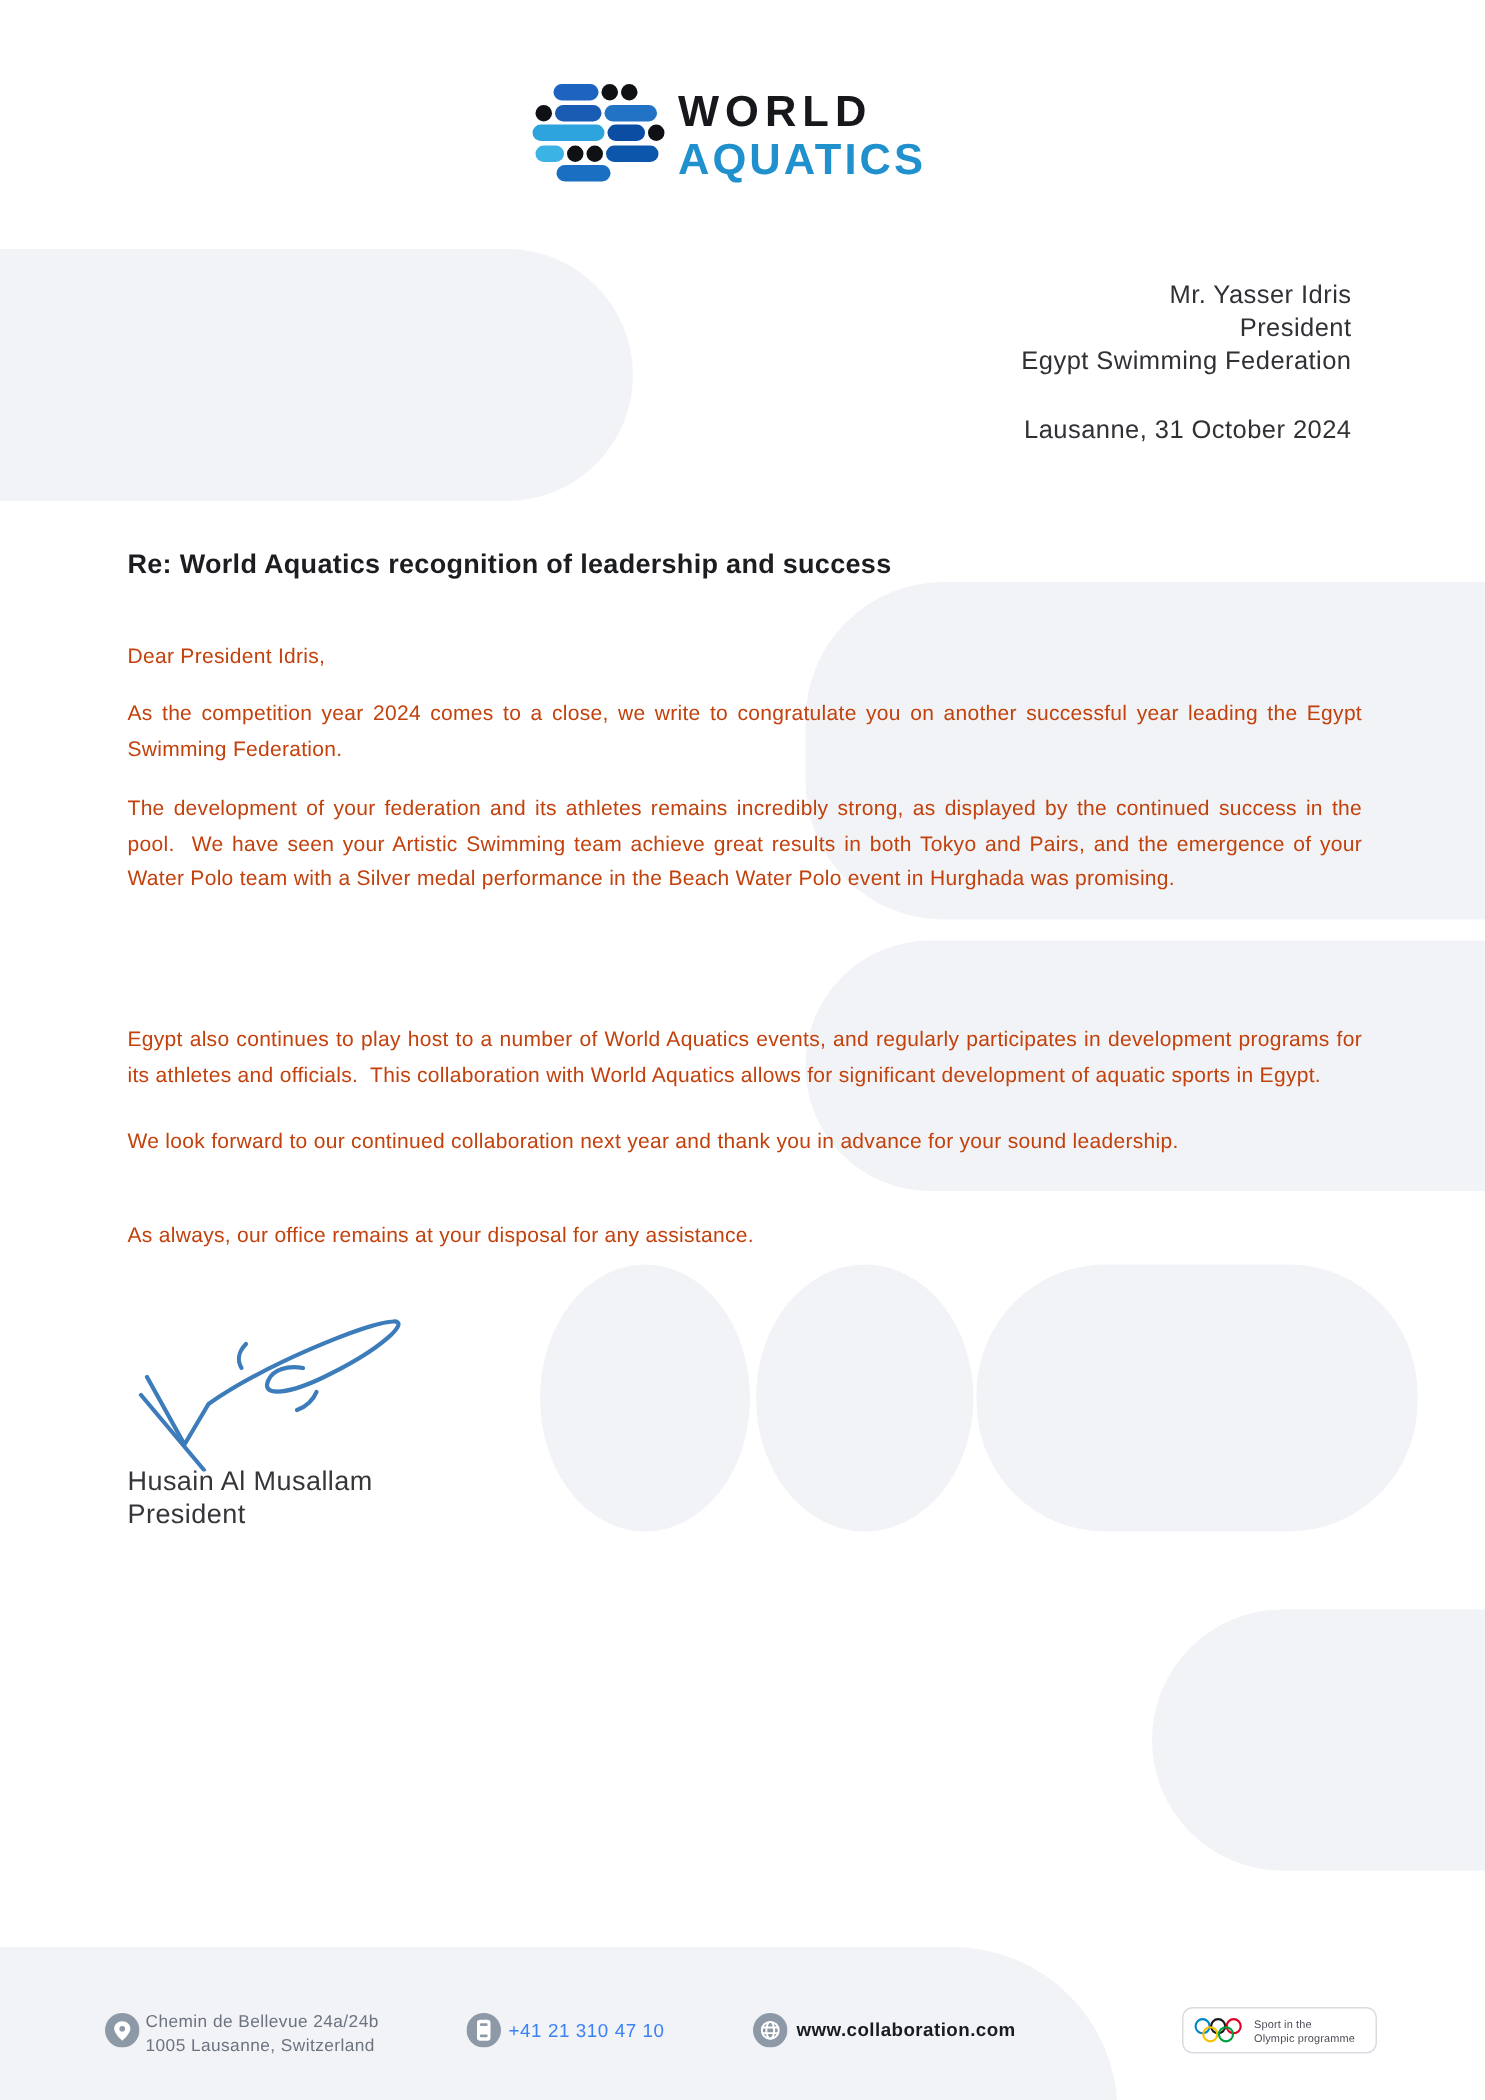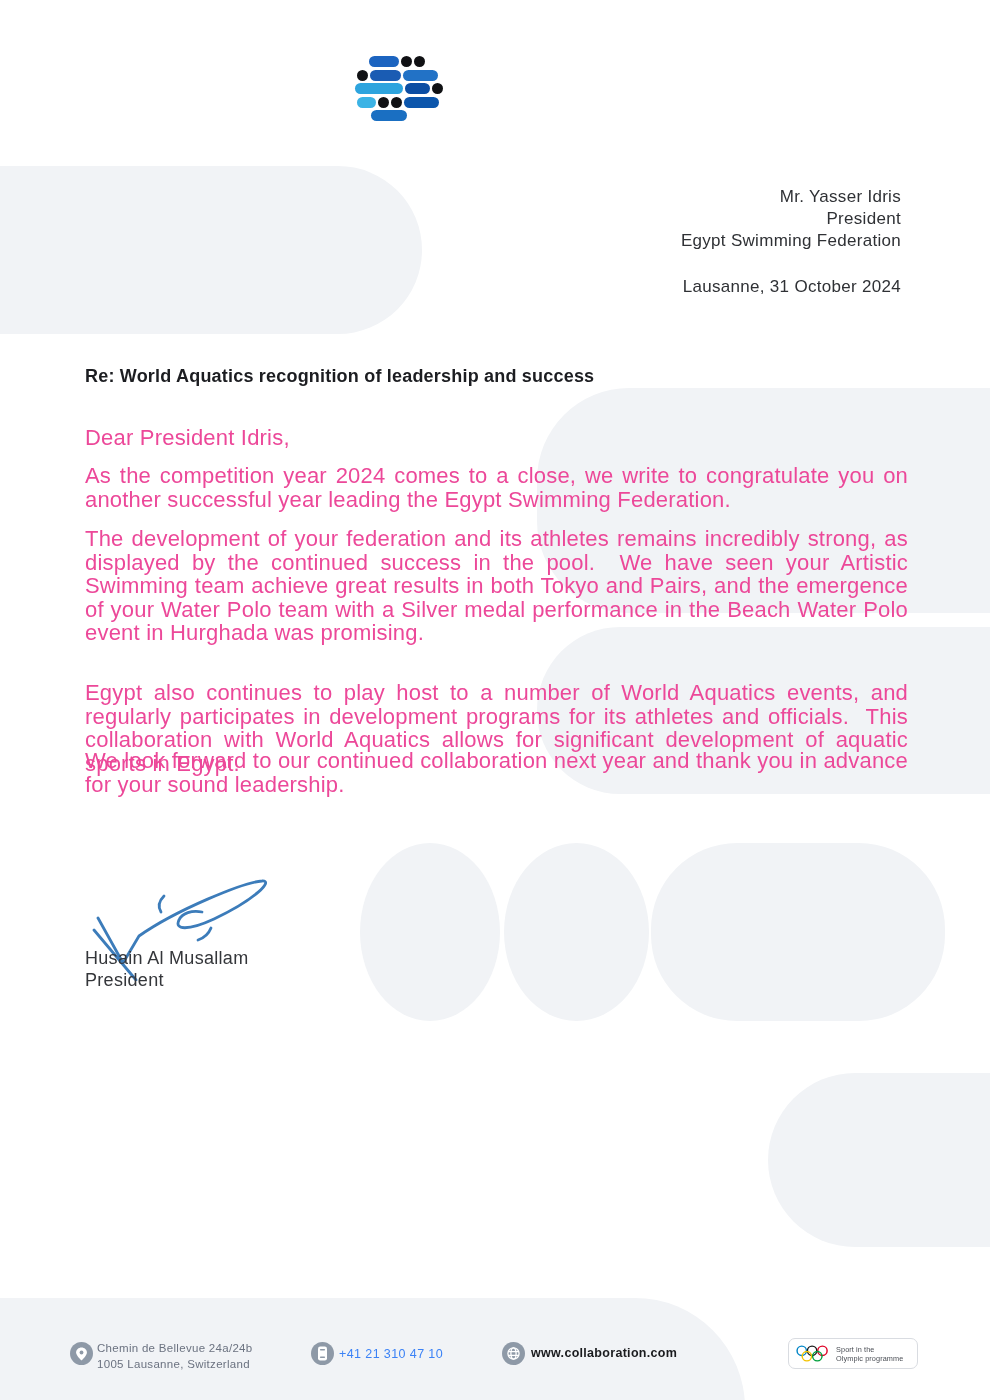--- a/index.html
+++ b/index.html
@@ -30,31 +30,31 @@
 
   
   .recipient { position:absolute; right:89px; top:186px; text-align:right;
     font-size:17px; line-height:21.8px; color:#2f3135; letter-spacing:0.3px; }
   .recipient .dateline { margin-top:25px; }
 
   
   .subject { position:absolute; left:85px; top:366px; width:823px;
     font-size:18px; font-weight:bold; color:#1c1d21; letter-spacing:0.2px; }
   .body-text { position:absolute; left:85px; width:823px; margin:0;
-    font-size:22px; line-height:23.6px; color:#ec4899; letter-spacing:0.2px;
+    font-size:14px; line-height:23.6px; color:#c2410c; letter-spacing:0.2px;
     text-align:justify; text-align-last:left; white-space:pre-wrap; }
   .t-salutation { top:426px; }
   .t-p0 { top:464px; }
   .t-p1 { top:527px; }
   .t-p2 { top:649px;margin-top:32px; }
   .t-p3 { top:749px; }
   .t-p4 { top:812px; }
   .t-closing { top:848px; }
   .signature-svg { position:absolute; left:76px; top:866px; }
-  .signer { position:absolute; left:85px; top:947px; font-size:18px; line-height:22px; color:#34363a; letter-spacing:0.3px; }
+  .signer { position:absolute; left:85px; top:976px; font-size:18px; line-height:22px; color:#34363a; letter-spacing:0.3px; }
 
   
   .f-icon { position:absolute; width:23px; height:23px; }
   .f-pin   { left:70px;  top:1342px; }
   .f-phone { left:311px; top:1342px; }
   .f-globe { left:502px; top:1342px; }
   .f-address { position:absolute; left:97px; top:1341px; font-size:11.5px; line-height:15.5px; color:#6b7280; letter-spacing:0.3px; }
   .f-phone-text { position:absolute; left:339px; top:1347px; font-size:12.5px; color:#3b82f6; letter-spacing:0.4px; }
   .f-site-text  { position:absolute; left:531px; top:1346px; font-size:12.5px; font-weight:bold; color:#1a1b1e; letter-spacing:0.3px; }
   .olympic-badge { position:absolute; left:788px; top:1338px; width:130px; height:31px;
@@ -95,35 +95,40 @@
     <div class="lrow" style="margin-left:2px;">
       <span class="pill" style="width:19px;background:#3bb3e5;"></span>
         <span class="dot"></span>
         <span class="dot"></span>
         <span class="pill" style="width:35px;background:#0c56ac;"></span>
     </div>
     <div class="lrow" style="margin-left:16px;">
       <span class="pill" style="width:36px;background:#1a6fc2;"></span>
     </div>
   </div>
+  <div class="logo-text">
+    <div class="logo-word1">WORLD</div>
+    <div class="logo-word2">AQUATICS</div>
+  </div>
 
   <div class="recipient">
     <div>Mr. Yasser Idris</div>
     <div>President</div>
     <div>Egypt Swimming Federation</div>
     <div class="dateline">Lausanne, 31 October 2024</div>
   </div>
 
   <div class="subject">Re: World Aquatics recognition of leadership and success</div>
 
   <p class="body-text t-salutation">Dear President Idris,</p>
   <p class="body-text t-p0">As the competition year 2024 comes to a close, we write to congratulate you on another successful year leading the Egypt Swimming Federation.</p>
   <p class="body-text t-p1">The development of your federation and its athletes remains incredibly strong, as displayed by the continued success in the pool.  We have seen your Artistic Swimming team achieve great results in both Tokyo and Pairs, and the emergence of your Water Polo team with a Silver medal performance in the Beach Water Polo event in Hurghada was promising.</p>
   <p class="body-text t-p2">Egypt also continues to play host to a number of World Aquatics events, and regularly participates in development programs for its athletes and officials.  This collaboration with World Aquatics allows for significant development of aquatic sports in Egypt.</p>
   <p class="body-text t-p3">We look forward to our continued collaboration next year and thank you in advance for your sound leadership.</p>
+  <p class="body-text t-p4">As always, our office remains at your disposal for any assistance.</p>
 
   <svg class="signature-svg" width="235" height="115" viewBox="0 0 235 115">
     <g fill="none" stroke="#3c7cba" stroke-width="2.8" stroke-linecap="round" stroke-linejoin="round">
       <path d="M22,52 L47,97 L63,70 C100,44 168,16 186,15 C198,14 180,33 138,53 C112,65 98,64 103,54 C106,47 116,44 126,46"></path>
       <path d="M18,64 L60,114"></path>
       <path d="M88,30 C83,35 82,41 85,46"></path>
       <path d="M122,74 C128,72 133,67 135,62"></path>
     </g>
   </svg>
 

